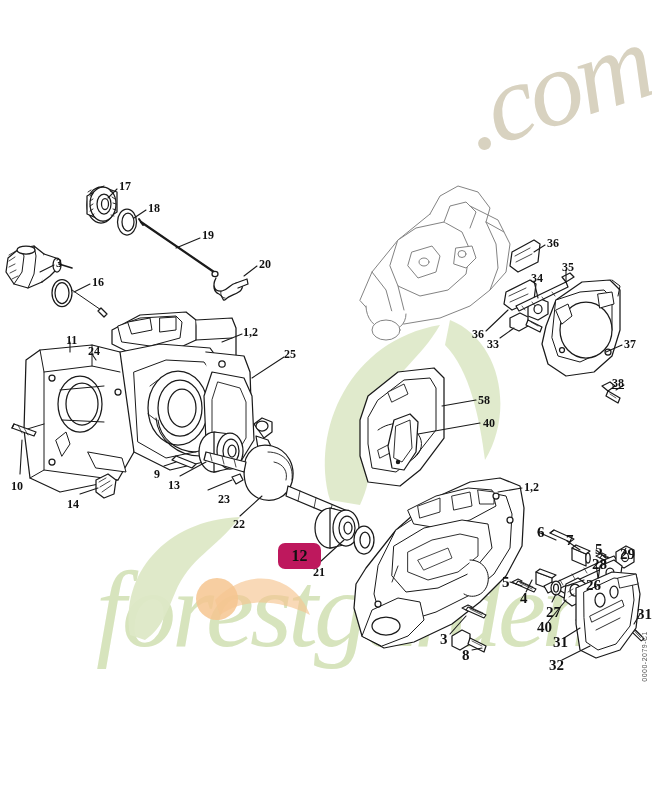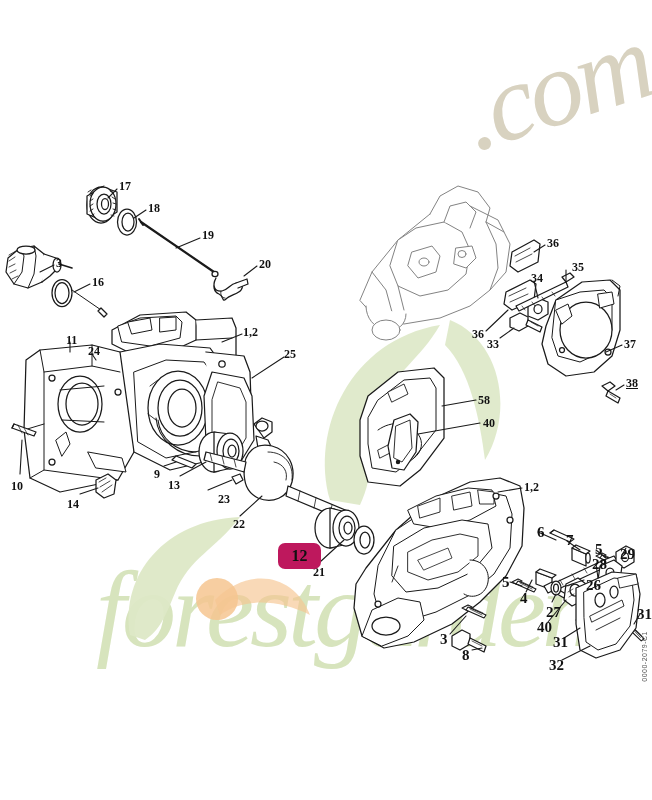--- a/index.html
+++ b/index.html
@@ -456,26 +456,26 @@
   <div class="lbl" style="left:284px;top:348px;">25</div>
   <div class="lbl" style="left:11px;top:480px;">10</div>
   <div class="lbl" style="left:154px;top:468px;">9</div>
   <div class="lbl" style="left:168px;top:479px;">13</div>
   <div class="lbl" style="left:67px;top:498px;">14</div>
   <div class="lbl" style="left:196px;top:493px;margin-left:22px;">23</div>
   <div class="lbl" style="left:225px;top:518px;margin-left:8px;">22</div>
   <div class="lbl" style="left:313px;top:566px;">21</div>
 
   <div class="lbl" style="left:547px;top:237px;">36</div>
-  <div class="lbl" style="left:562px;top:261px;margin-left:10px;">35</div>
+  <div class="lbl" style="left:562px;top:261px;">35</div>
   <div class="lbl" style="left:531px;top:272px;">34</div>
   <div class="lbl" style="left:472px;top:328px;">36</div>
   <div class="lbl" style="left:487px;top:338px;">33</div>
   <div class="lbl" style="left:624px;top:338px;">37</div>
-  <div class="lbl" style="left:626px;top:377px;text-decoration:underline;">38</div>
+  <div class="lbl" style="left:612px;top:377px;text-decoration:underline;">38</div>
   <div class="lbl" style="left:478px;top:394px;">58</div>
   <div class="lbl" style="left:483px;top:417px;">40</div>
   <div class="lbl" style="left:524px;top:481px;">1,2</div>
 
   <div class="lbl sm" style="left:537px;top:525px;">6</div>
   <div class="lbl sm" style="left:566px;top:533px;">7</div>
   <div class="lbl sm" style="left:595px;top:542px;">5</div>
   <div class="lbl sm" style="left:592px;top:557px;text-align:right;">28</div>
   <div class="lbl sm" style="left:620px;top:547px;">29</div>
   <div class="lbl sm" style="left:502px;top:575px;">5</div>

